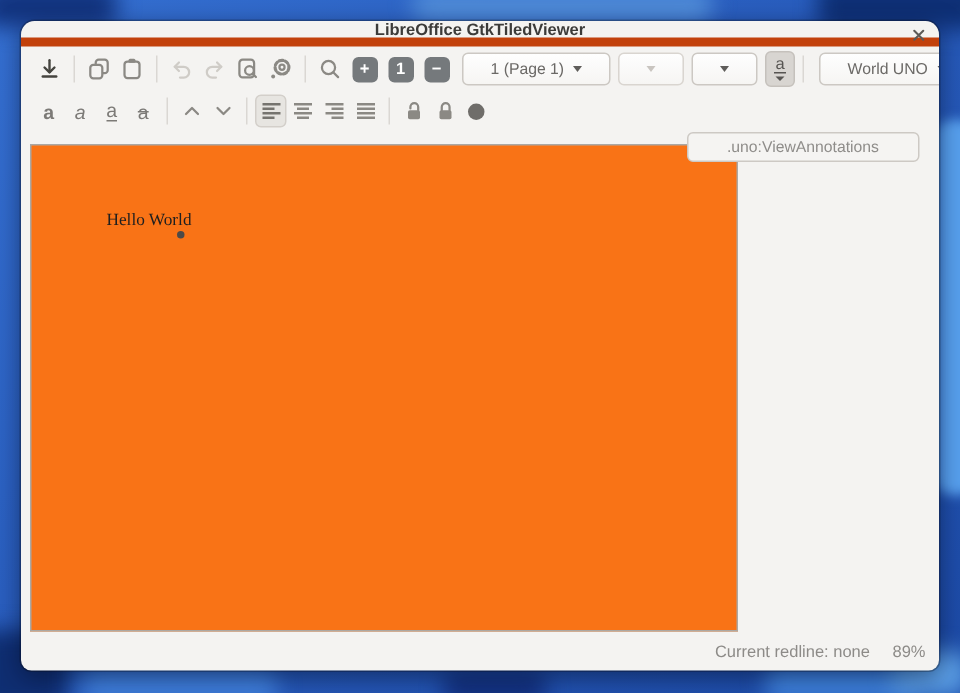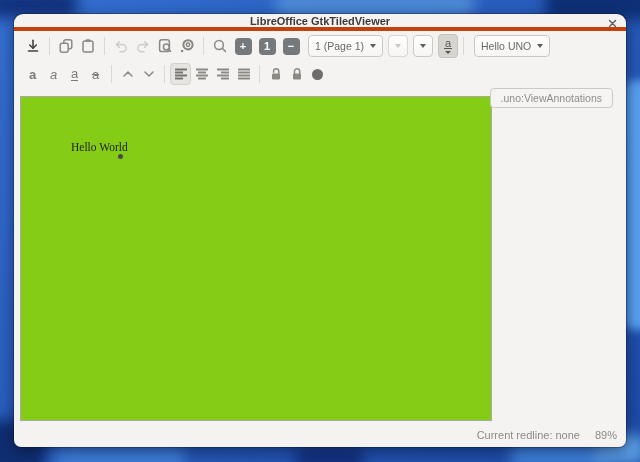--- a/index.html
+++ b/index.html
@@ -24,41 +24,41 @@
   
   .window {
     position:absolute; left:14px; top:14px; width:612px; height:433px;
     background:#f4f3f1; border-radius:9px 9px 7px 7px;
     box-shadow:0 4px 16px rgba(2,8,30,.5), 0 0 0 1px rgba(10,10,10,.28);
     display:flex; flex-direction:column; overflow:hidden;
   }
   .titlebar {
     height:17px; flex:0 0 17px; display:flex; align-items:center; justify-content:center;
     font-size:11px; font-weight:600; color:#3c3b39; position:relative;
-    border-bottom:4px solid #c2410c;
+    border-bottom:6px solid #c2410c;
   }
   .close-btn { position:absolute; right:9px; top:4px; width:10px; height:10px; display:flex; align-items:center; justify-content:center; }
 
   .toolbar1 { height:30px; flex:0 0 30px; display:flex; align-items:center; padding:0 8px; }
   .toolbar2 { height:26px; flex:0 0 26px; display:flex; align-items:center; padding:0 8px; }
 
   .tbtn { width:22px; height:24px; display:flex; align-items:center; justify-content:center; border-radius:4px; flex:0 0 auto; }
   .sep { width:1px; height:18px; background:#dad7d3; margin:0 5px; flex:0 0 1px; }
 
   .zbtn {
     width:17px; height:17px; border-radius:4px; background:#75797c; color:#fff;
     font-size:11px; font-weight:bold; display:flex; align-items:center; justify-content:center;
     margin:0 3.5px; flex:0 0 auto; line-height:1;
   }
   .zbtn:first-of-type { margin-left:6px; }
 
   .dd {
     height:22px; border:1px solid #ccc8c3; border-radius:4px;
     background:linear-gradient(#fefefe,#f6f5f3);
-    display:flex; align-items:center; gap:6px; padding:0 6px;
+    display:flex; align-items:center; gap:6px; padding:0 18px;
     font-size:10.5px; color:#6b6966; margin-left:5px; flex:0 0 auto; white-space:nowrap;
   }
   .caret { width:0; height:0; border-left:3.5px solid transparent; border-right:3.5px solid transparent; border-top:4px solid #5f5d5a; }
   .dd.disabled { border-color:#d9d5d0; }
   .dd.disabled .caret { border-top-color:#c9c5c0; }
 
   .toggle-pressed {
     height:24px; width:20px; margin-left:5px; flex:0 0 auto;
     background:#d8d5d1; border:1px solid #c5c1bc; border-radius:4px;
     display:flex; flex-direction:column; align-items:center; justify-content:center;
@@ -68,29 +68,29 @@
 
   .fbtn { width:21px; height:22px; display:flex; align-items:center; justify-content:center; font-size:13px; color:#7c7a77; border-radius:4px; flex:0 0 auto; }
   .fbtn .ul { border-bottom:1px solid #7c7a77; line-height:13px; }
   .fbtn .st { text-decoration:line-through; }
   .fbtn.selected { background:#e7e5e1; border:1px solid #d3cfca; }
   .dot-btn { width:11px; height:11px; border-radius:50%; background:#6f6d6a; }
 
   .content { flex:1 1 auto; position:relative; }
   .page {
     position:absolute; left:6px; top:9px; width:472px; height:325px;
-    background:#84cc16; border:1px solid #aba8a4;text-decoration:underline;
+    background:#f97316; border:1px solid #aba8a4;text-decoration:underline;
   }
   .doc-text {
     position:absolute; left:50px; top:44px;
     font-family:"Liberation Serif", serif; font-size:11.5px; color:#1f1f1f;
   }
   .cursor-dot { position:absolute; left:97px; top:57px; width:5px; height:5px; border-radius:50%; background:#4c4a48; }
   .annotations-btn {
-    position:absolute; top:1px; right:13px; height:20px; padding:0 10px;
+    position:absolute; top:1px; right:13px; height:20px; padding:0 26px;
     border:1px solid #cdc9c4; border-radius:4px; background:#f5f4f2;
     color:#8f8d8a; font-size:10.5px; display:flex; align-items:center;
   }
 
   .statusbar {
     height:24px; flex:0 0 24px; display:flex; align-items:center; justify-content:flex-end;
     gap:15px; padding-right:9px; font-size:11px; color:#8d8b88;
   }
 
   svg { display:block; }
@@ -205,21 +205,21 @@
     </span>
     <span class="dd">
       <span class="caret"></span>
     </span>
     <span class="toggle-pressed">
       <span class="tg-a">a</span>
       <span class="tg-caret"></span>
     </span>
     <span class="sep"></span>
     <span class="dd">
-      <span>Hello UNO</span>
+      <span>World UNO</span>
       <span class="caret"></span>
     </span>
 
   </div>
 
   <div class="toolbar2">
     <span class="fbtn" style="font-weight:700;">a</span>
     <span class="fbtn" style="font-style:italic;">a</span>
     <span class="fbtn">
         <span class="ul">a</span>

